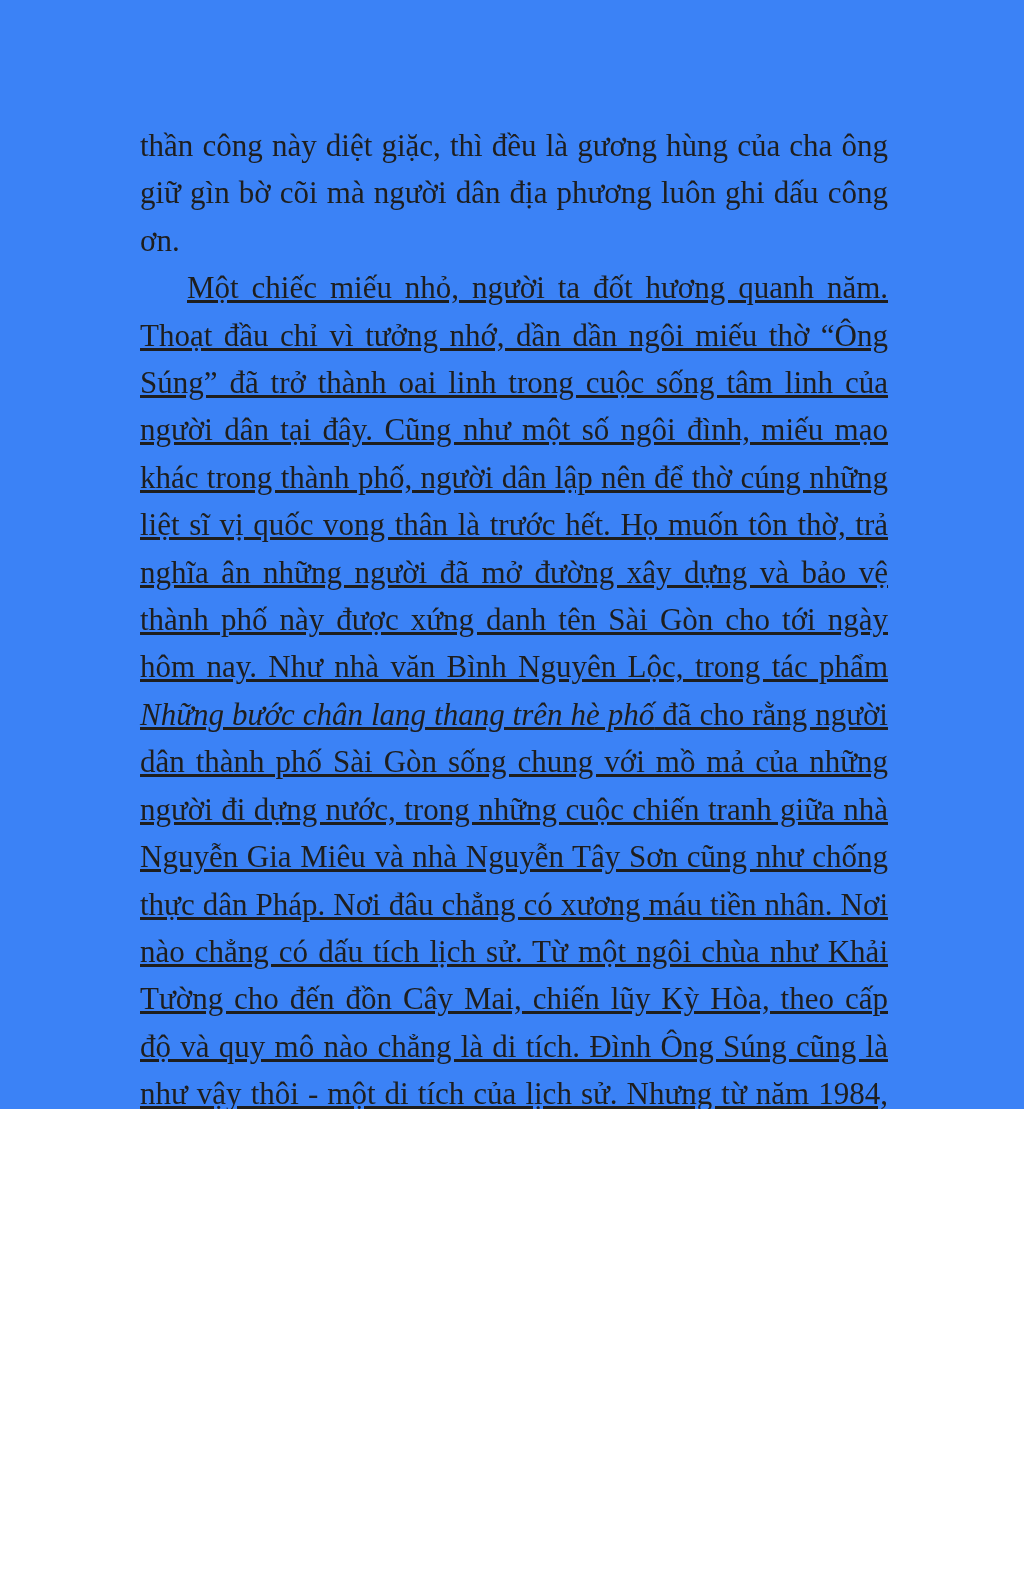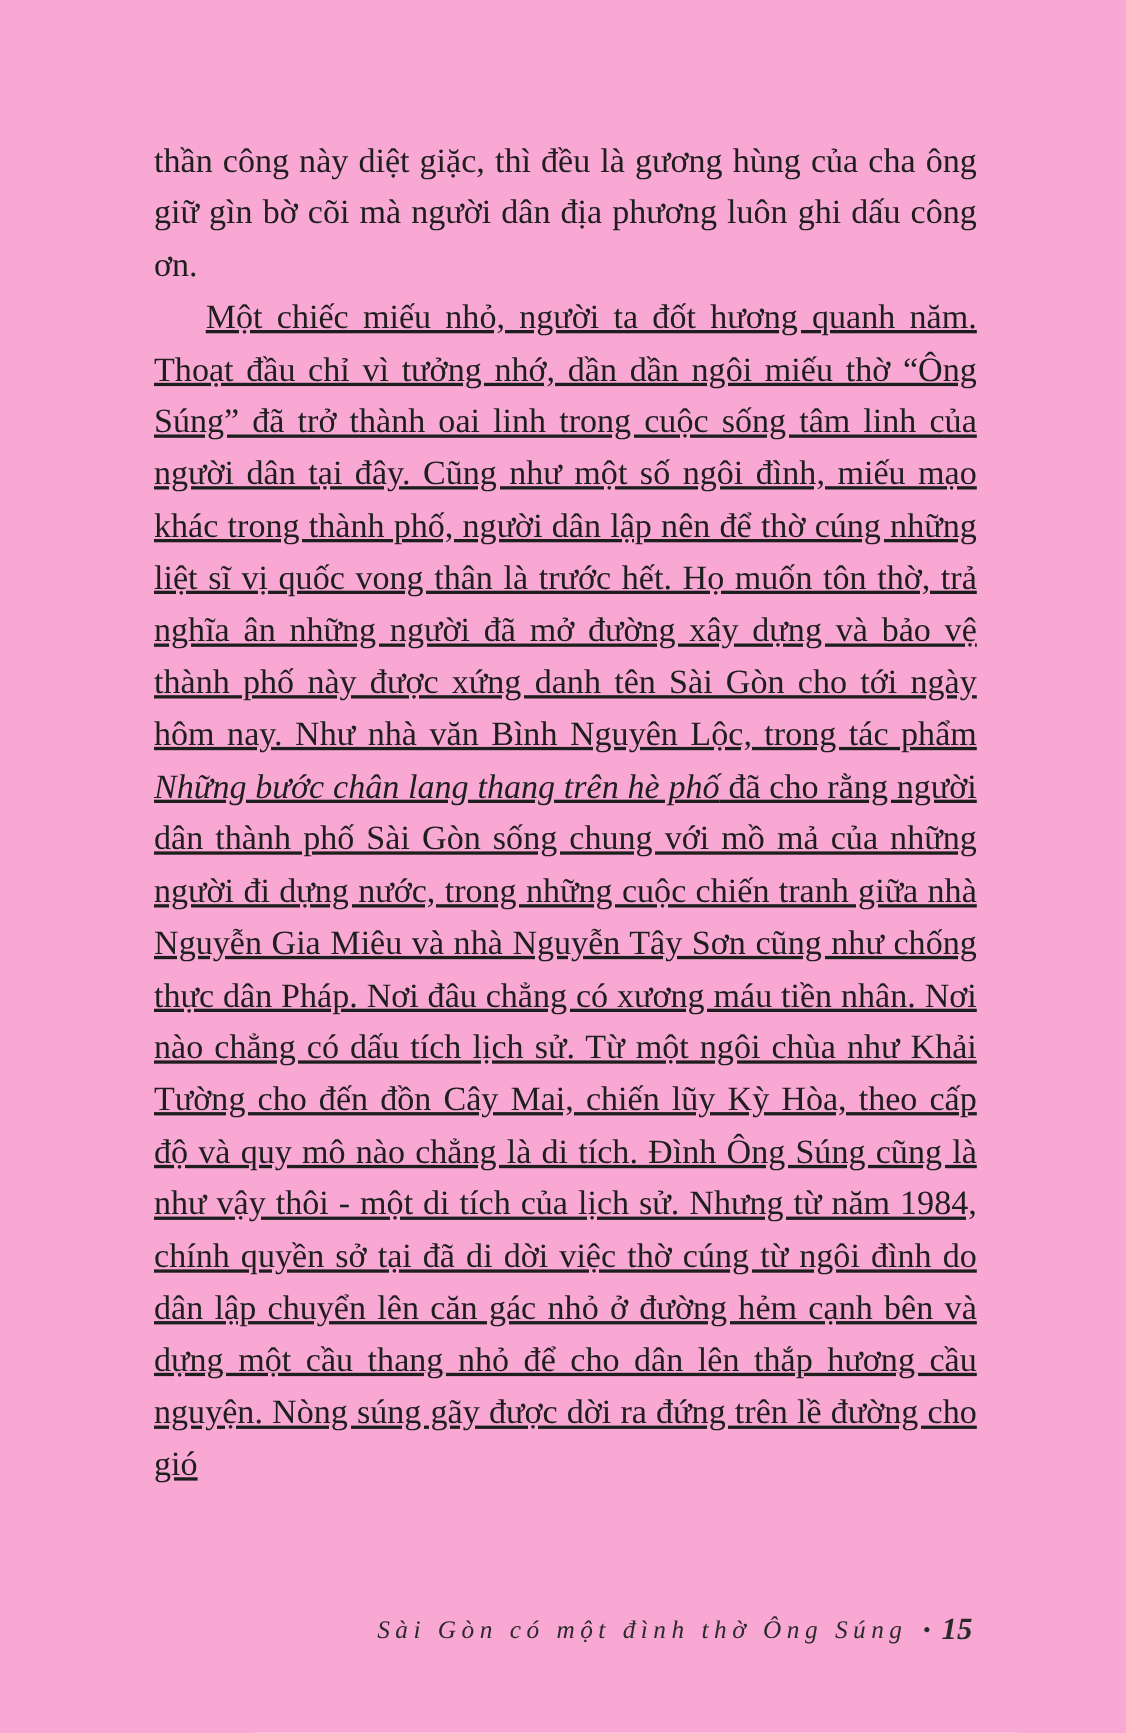--- a/index.html
+++ b/index.html
@@ -2,22 +2,22 @@
 <html lang="vi"><head>
 <meta charset="utf-8">
 <style>
   * { margin: 0; padding: 0; box-sizing: border-box; }
   html, body {
     font-family: "Liberation Serif", "DejaVu Serif", serif;
   }
   .page {
     position: relative;
     width: 1024px;
-    height: 1575px;
-    background: #f9a8d4;
+    height: 1109px;
+    background: #3b82f6;
     overflow: hidden;
   }
   .body-text {
     position: absolute;
     left: 140px;
     top: 122px;
     width: 748px;
     color: #1e1e1e;
     font-size: 31px;
     line-height: 47.4px;

